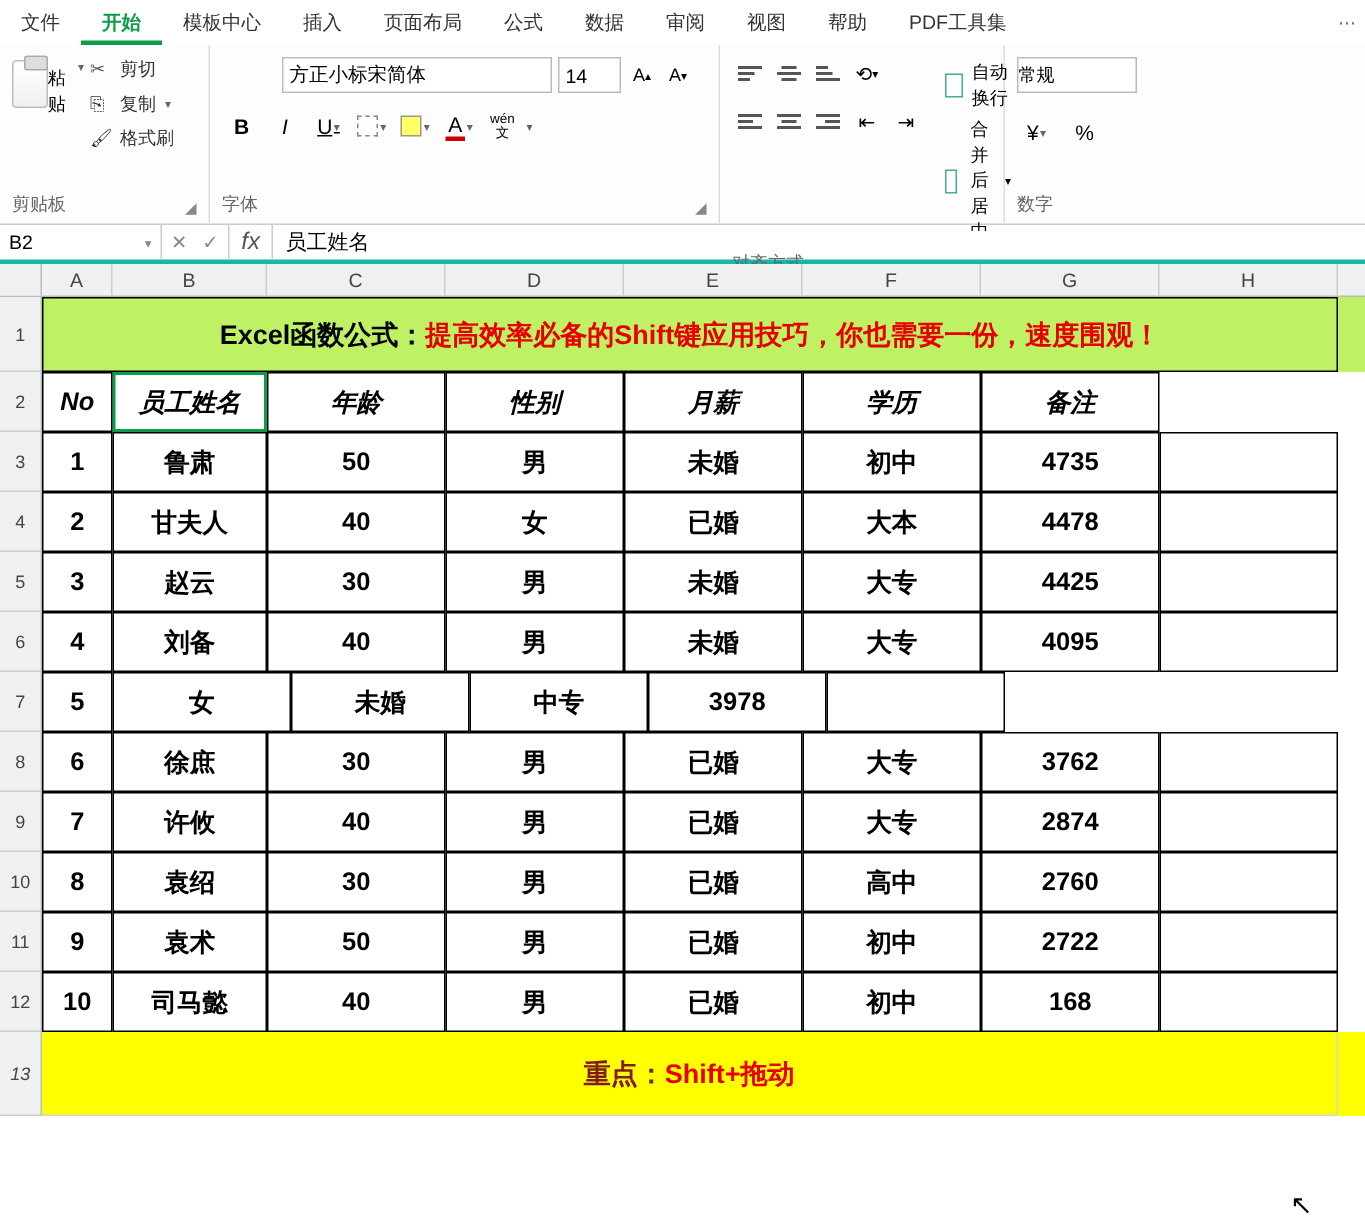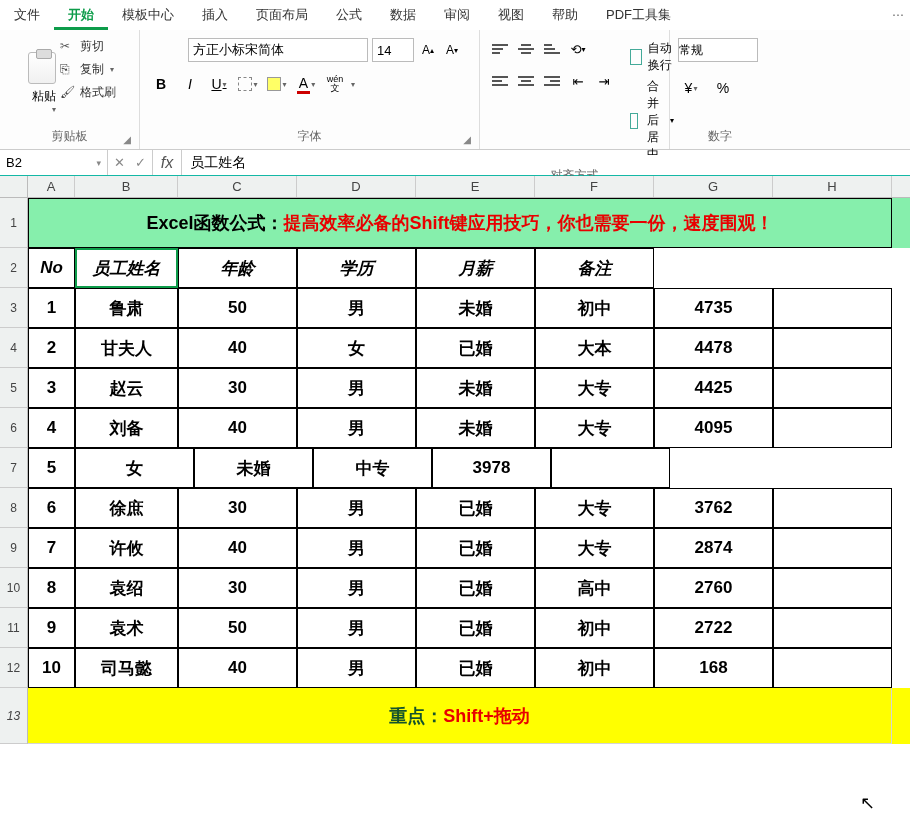--- a/index.html
+++ b/index.html
@@ -7,27 +7,27 @@
 
 
 .menubar { display: flex; align-items: center; height: 30px; background: #fff; border-bottom: none; padding: 0; }
 .menu-item { padding: 0 14px; font-size: 13px; color: #333; cursor: pointer; height: 30px; line-height: 30px; }
 .menu-item.active { color: #0d9c4a; border-bottom: 3px solid #0d9c4a; font-weight: bold; }
 .menubar-right { margin-left: auto; padding-right: 6px; color: #666; font-size: 12px; }
 
 
 .ribbon { display: flex; background: #fdfdfd; border-bottom: 1px solid #ccc; height: 120px; }
 .ribbon-group { border-right: 1px solid #ddd; padding: 4px 8px 2px; display: flex; flex-direction: column; justify-content: space-between; }
-.ribbon-group-title { text-align: center; font-size: 12px; color: #666; padding: 2px 0; position: relative; }
+.ribbon-group-title { font-size: 12px; color: #666; padding: 2px 0; position: relative; }
 .ribbon-group-title .dlg { position: absolute; right: 0; bottom: 2px; font-size: 10px; color: #888; }
 
 
 .clipboard-group { width: 140px; }
 .clipboard-body { display: flex; gap: 4px; flex: 1; }
-.paste-big { display: flex; flex-direction: column; align-items: flex-end; justify-content: center; width: 48px; padding-top: 6px; }
+.paste-big { display: flex; align-items: flex-start; justify-content: center; width: 48px; padding-top: 6px; }
 .paste-icon { width: 28px; height: 32px; border: 1px solid #bbb; border-radius: 3px; background: linear-gradient(#fff, #f0f0f0); position: relative; }
 .paste-icon::before { content:''; position:absolute; top:-4px; left:7px; width:14px; height:8px; background:#ddd; border:1px solid #aaa; border-radius:2px; }
 .paste-label { font-size: 12px; margin-top: 4px; }
 .clipboard-mini { display: flex; flex-direction: column; gap: 6px; padding-top: 4px; }
 .mini-item { display: flex; align-items: center; gap: 4px; font-size: 12px; color: #333; }
 .mini-icon { width: 16px; height: 16px; display:inline-block; }
 .scissors { color:#555; }
 
 
 .font-group { width: 340px; }
@@ -56,21 +56,21 @@
 .wrap-merge-col { display:flex; flex-direction:column; margin-top:4px; }
 .wrap-btn, .merge-btn { display:flex; align-items:center; gap:4px; font-size:12px; border:none; background:none; padding:2px 4px;}
 .wrap-ic, .merge-ic { width:18px; height:16px; border:1px solid #4a9; display:inline-block; }
 
 
 .number-group { width: 100px; border-right:none;}
 .num-select { border:1px solid #bbb; height:24px; width:80px; font-size:12px; margin-top:4px; background:#fff;}
 .num-row { display:flex; gap:6px; margin-top:14px; }
 
 
-.formula-bar { display: flex; align-items: center; height: 26px; border-bottom: 1px solid #14b8a6; background:#fff; }
+.formula-bar { display: flex; align-items: center; height: 26px; border-bottom: 3px solid #14b8a6; background:#fff; }
 .name-box { width: 108px; border-right:1px solid #ccc; padding: 0 6px; font-size: 13px; display:flex; align-items:center; justify-content:space-between; height:100%;}
 .fb-btns { display:flex; align-items:center; padding:0 6px; gap:10px; color:#888; font-size:13px; border-right:1px solid #ccc; height:100%;}
 .fx-label { padding: 0 8px; font-style: italic; color:#555; border-right:1px solid #ccc; height:100%; display:flex; align-items:center;}
 .formula-input { flex:1; border:none; padding:0 8px; font-size:14px; outline:none; }
 
 
 .sheet-wrap { position:relative; }
 .col-headers { display:flex; height:22px; background:#eef1f0; border-bottom:1px solid #bbb; }
 .corner { width:28px; border-right:1px solid #bbb; background:#eef1f0; }
 .col-h { border-right:1px solid #ccc; text-align:center; font-size:13px; color:#444; line-height:22px; }
@@ -78,21 +78,21 @@
 .row-headers { width:28px; background:#eef1f0; }
 .row-h { border-bottom:1px solid #ccc; border-right:1px solid #bbb; text-align:center; font-size:12px; color:#444; display:flex; align-items:center; justify-content:center; }
 .grid-body { flex:1; }
 .gridrow { display:flex; }
 .cell { border-right:1px solid #d4d4d4; border-bottom:1px solid #d4d4d4; display:flex; align-items:center; justify-content:center; overflow:hidden; }
 
 
 .wA{width:47px;} .wB{width:103px;} .wC{width:119px;} .wD{width:119px;} .wE{width:119px;} .wF{width:119px;} .wG{width:119px;} .wH{width:119px;}
 
 
-.title-row { background:#86efac; }
+.title-row { background:#bef264; }
 .title-cell { font-size:18px; font-weight:bold; justify-content:center; width:864px; border:1px solid #000; }
 .title-red { color:#e80000; }
 .data-table .cell { border:1px solid #000; font-size:17px; }
 .hdr-row .cell { font-weight:bold; font-family: SimSun, serif; font-style: italic; }
 .hdr-row .wA { font-family: Arial; }
 .data-row .wA { font-weight:bold; }
 .data-row .wB { font-weight:bold; font-family: SimSun, serif; }
 .data-row .wC, .data-row .wG { font-weight:bold; }
 .data-row .wD, .data-row .wE, .data-row .wF { font-weight:bold; font-family: SimSun, serif; }
 .footer-row { background:#ffff00; }
@@ -307,22 +307,23 @@
         <div class="gridrow title-row" style="height: 50px;">
           <div class="cell title-cell">
             <span style="color:#000">Excel函数公式：</span>
             <span class="title-red">提高效率必备的Shift键应用技巧，你也需要一份，速度围观！</span>
           </div>
         </div>
         <div class="gridrow hdr-row data-table" style="height: 40px;">
           <div class="cell wA">No</div>
           <div class="cell wB selected">员工姓名</div>
           <div class="cell wC">年龄</div>
+          <div class="cell wD">性别</div>
+          <div class="cell wG">月薪</div>
           <div class="cell wF">学历</div>
-          <div class="cell wG">月薪</div>
           <div class="cell wH">备注</div>
         </div>
         <div class="gridrow data-row data-table" style="height: 40px;">
           <div class="cell wA">1</div>
           <div class="cell wB">鲁肃</div>
           <div class="cell wC">50</div>
           <div class="cell wD">男</div>
           <div class="cell wE">未婚</div>
           <div class="cell wF">初中</div>
           <div class="cell wG">4735</div>
@@ -411,21 +412,21 @@
           <div class="cell wB">司马懿</div>
           <div class="cell wC">40</div>
           <div class="cell wD">男</div>
           <div class="cell wE">已婚</div>
           <div class="cell wF">初中</div>
           <div class="cell wG">168</div>
           <div class="cell wH"></div>
         </div>
         <div class="gridrow footer-row" style="height: 56px;">
           <div class="cell footer-cell">
-            <span style="color:#14532d">重点：</span>
+            <span style="color:#7f1d1d">重点：</span>
             <span class="footer-red">Shift+拖动</span>
           </div>
         </div>
       </div>
   </div>
 </div>
 
 <div class="cursor-arrow">↖</div>
 
 </body></html>

